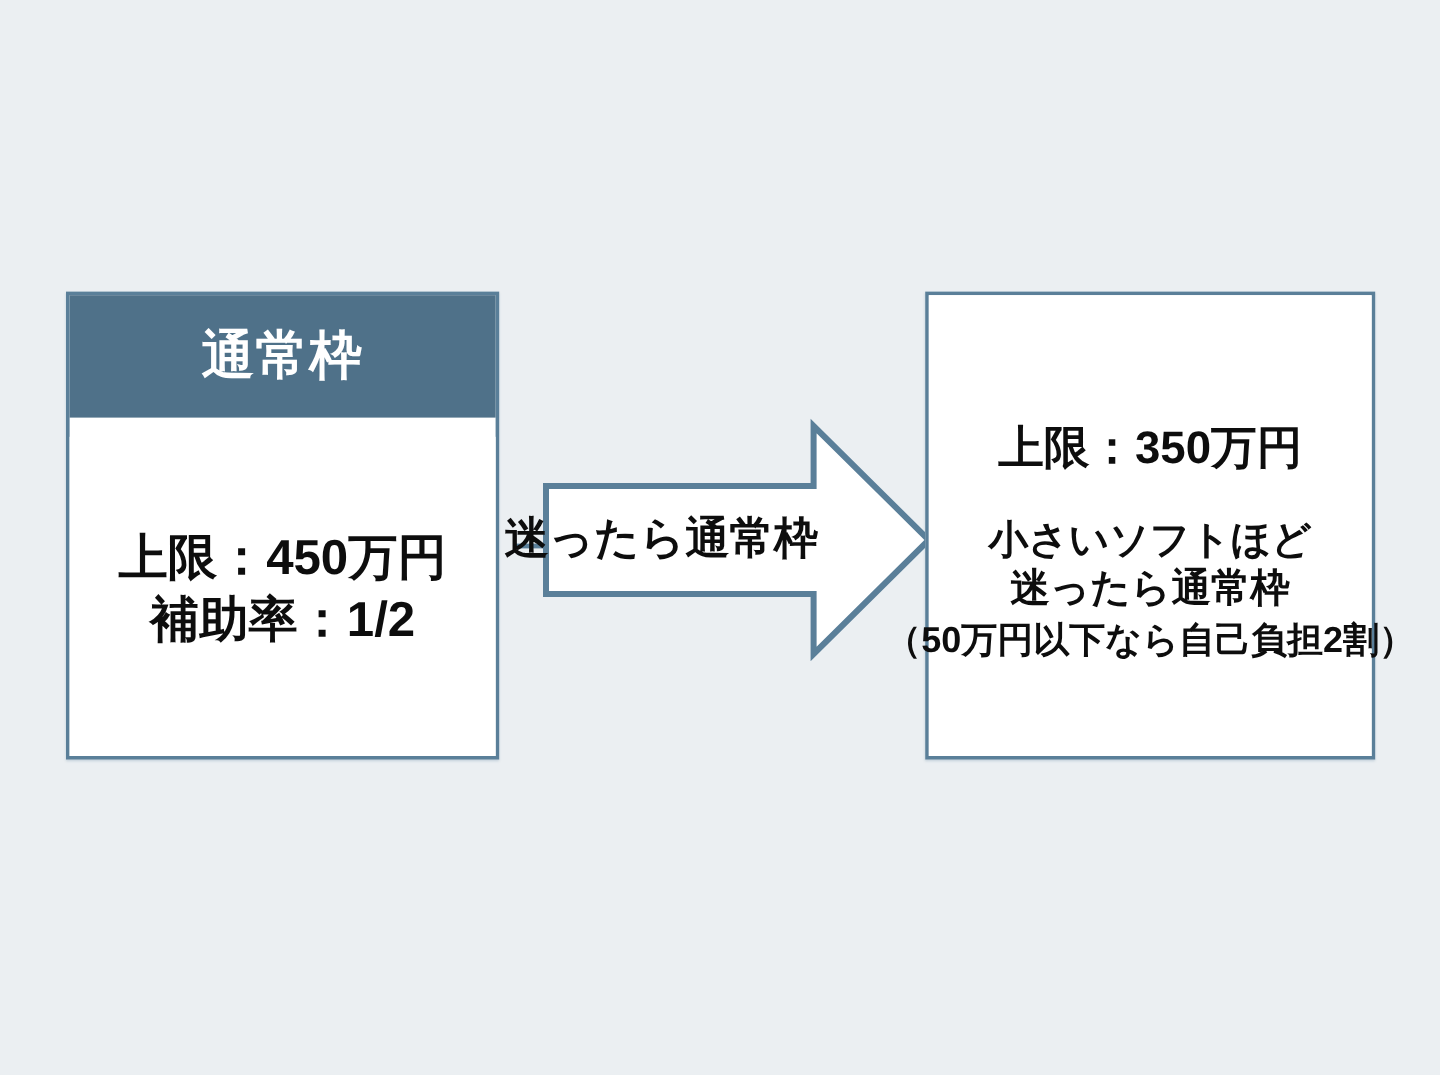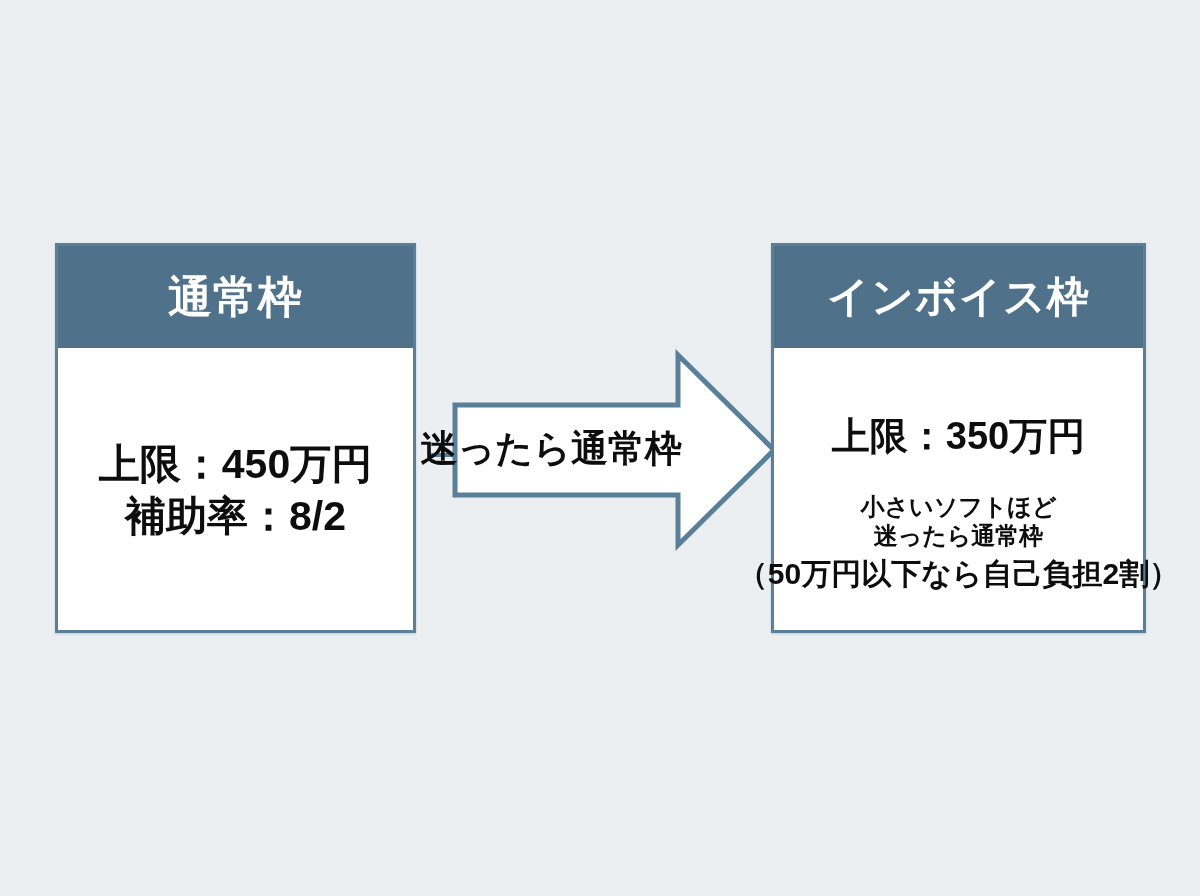--- a/index.html
+++ b/index.html
@@ -94,21 +94,21 @@
     font-weight: bold;
     line-height: 1.2;
     white-space: nowrap;
     margin-top: 28px;
   }
   #card-invoice .body-mid {
     margin-top: 32px;
     text-align: center;
   }
   #card-invoice .body-mid .line-lg {
-    font-size: 24px;
+    font-size: 33px;
     line-height: 1.22;
   }
   #card-invoice .body-note {
     margin-top: 6px;
     font-size: 30px;
     font-weight: bold;
     line-height: 1.2;
     white-space: nowrap;
   }
 
@@ -154,39 +154,36 @@
 <body>
 
 <div id="canvas">
 
   <div class="card" id="card-normal">
     <div class="card-header">
       <span class="card-header-text">通常枠</span>
     </div>
     <div class="card-body">
       <div class="line-lg">上限：450万円</div>
-      <div class="line-lg">補助率：8/2</div>
+      <div class="line-lg">補助率：1/2</div>
     </div>
   </div>
 
   <div id="connector-line"></div>
 
   <div id="arrow-wrap">
     <svg viewBox="0 0 326 200" xmlns="http://www.w3.org/2000/svg">
       <polygon points="3,55 226,55 226,5 322,100 226,195 226,145 3,145" fill="#ffffff" stroke="#5a7f99" stroke-width="5" stroke-linejoin="miter"></polygon>
     </svg>
   </div>
   <div id="arrow-label">
     <span>迷ったら通常枠</span>
   </div>
 
   <div class="card" id="card-invoice">
-    <div class="card-header">
-      <span class="card-header-text">インボイス枠</span>
-    </div>
     <div class="card-body">
       <div class="body-top">上限：350万円</div>
       <div class="body-mid">
         <div class="line-lg">小さいソフトほど</div>
         <div class="line-lg">迷ったら通常枠</div>
       </div>
       <div class="body-note">（50万円以下なら自己負担2割）</div>
     </div>
   </div>
 

